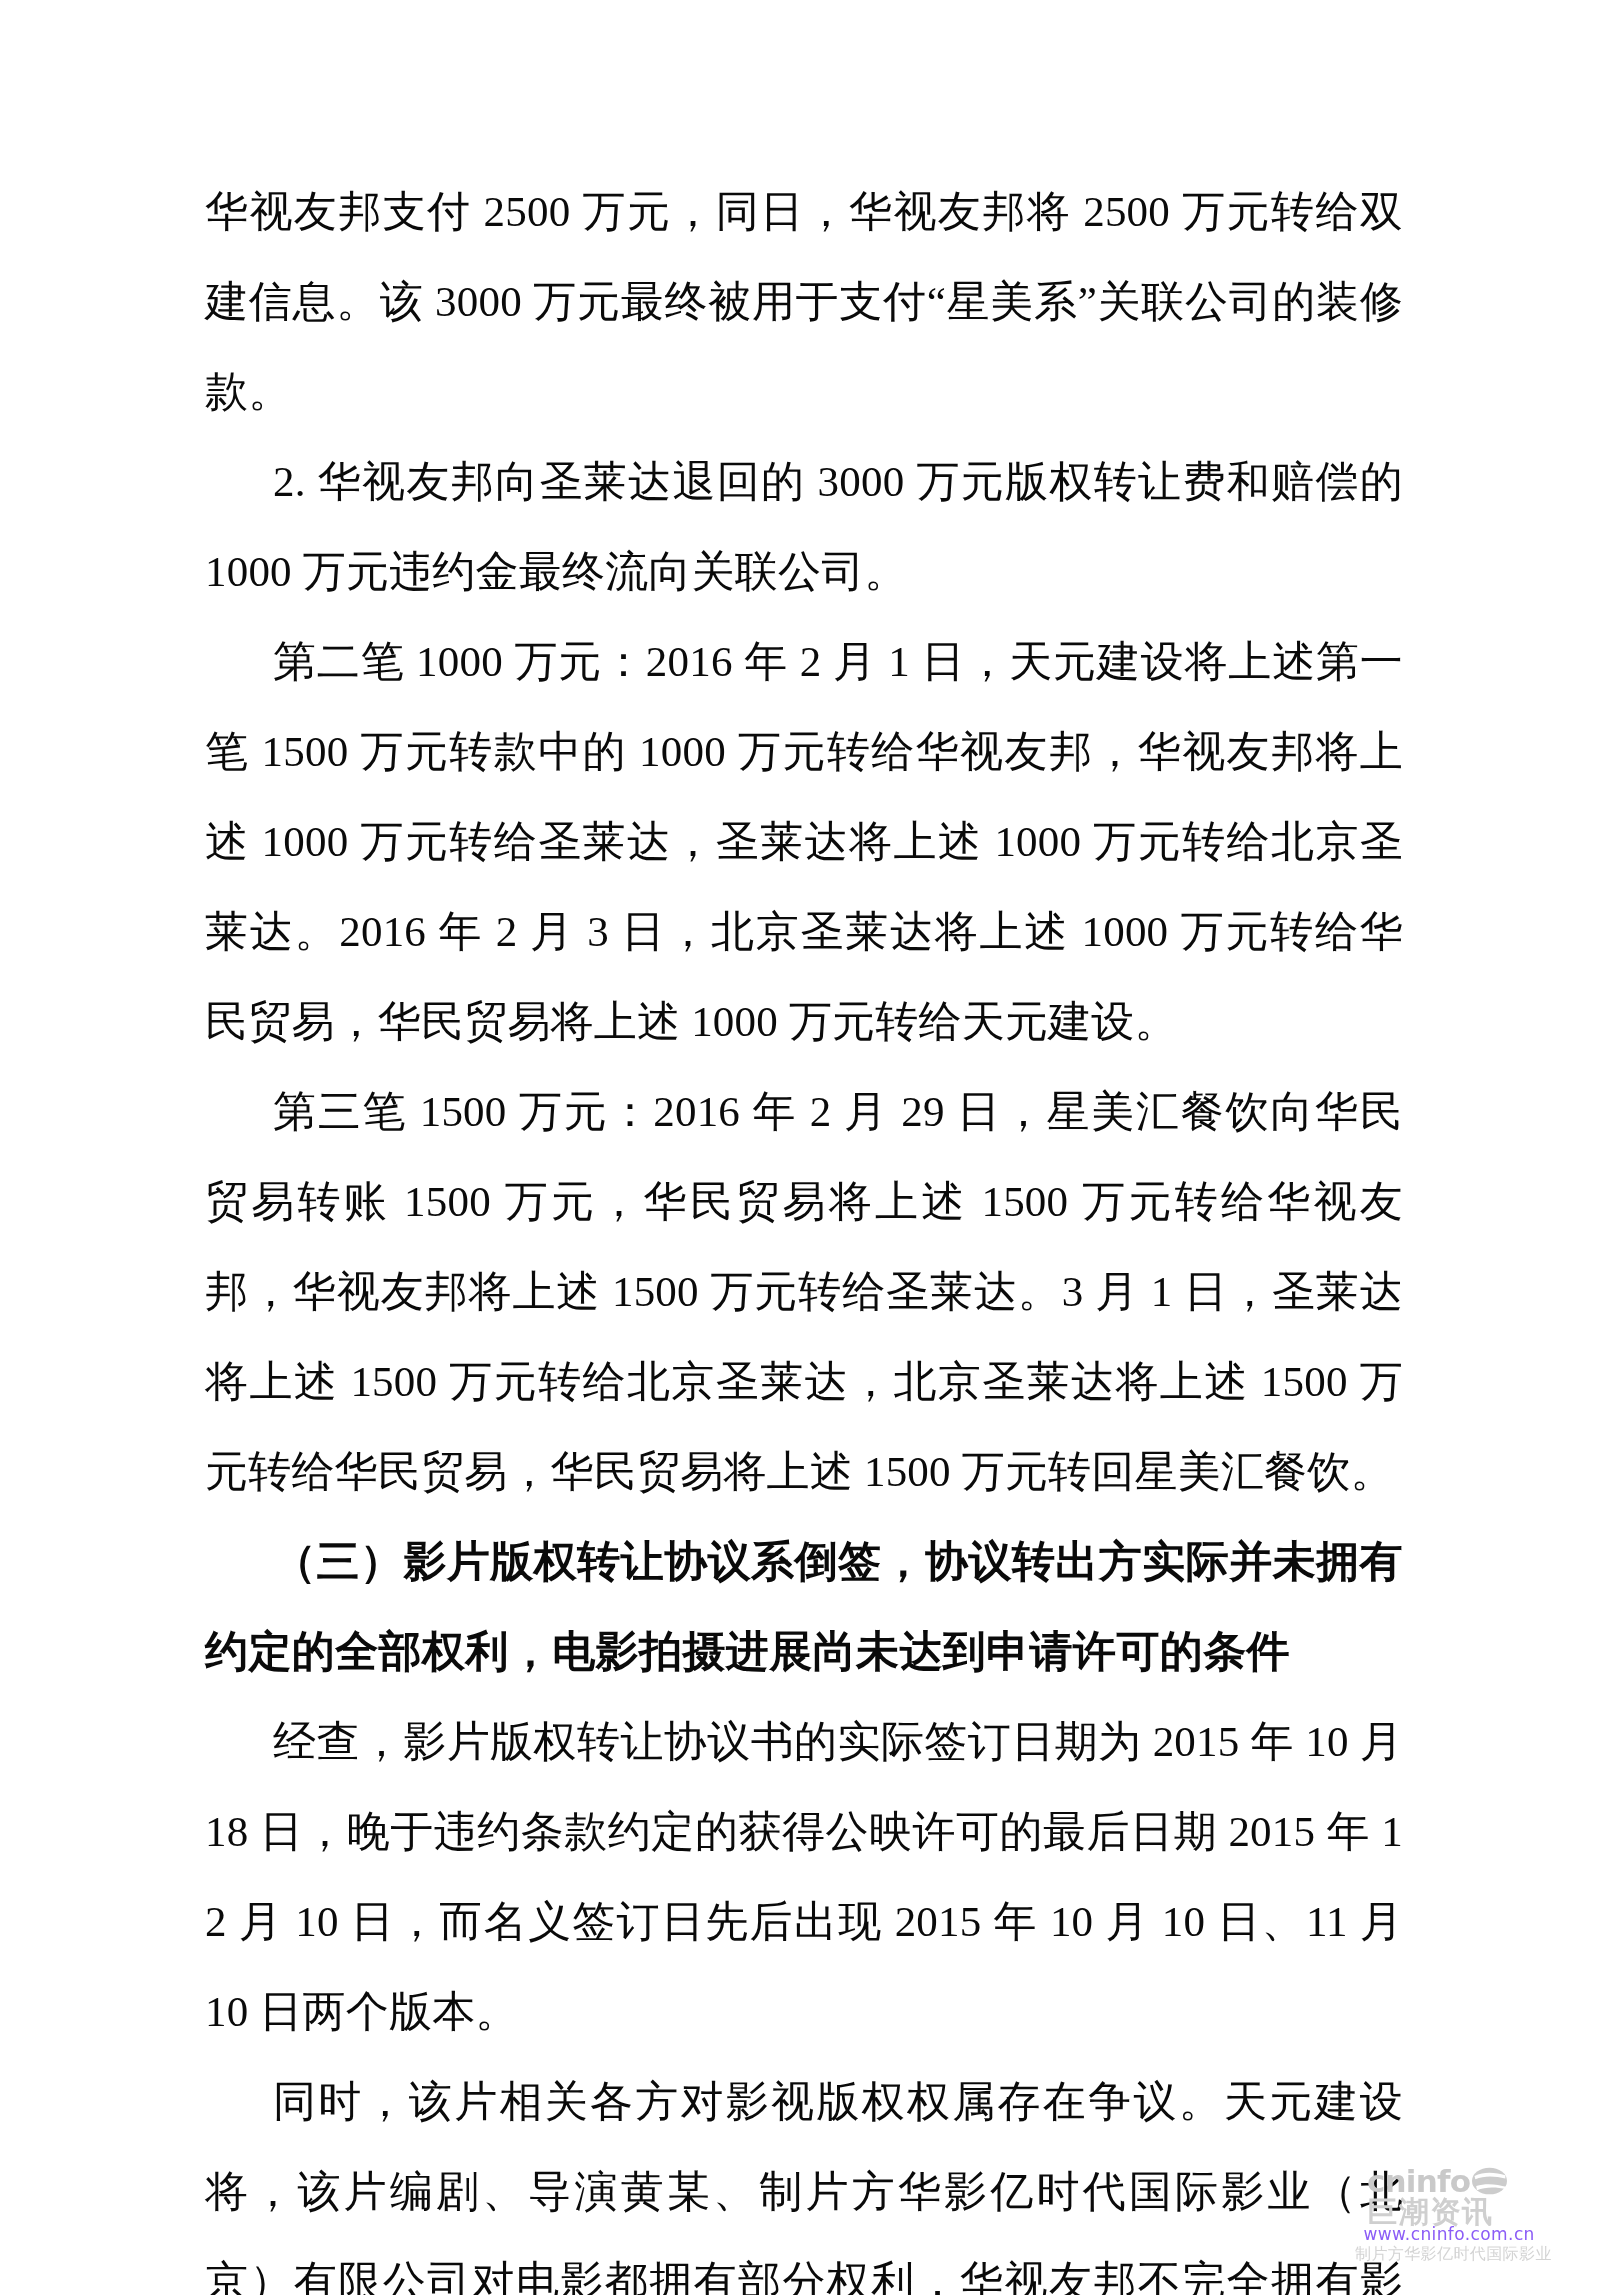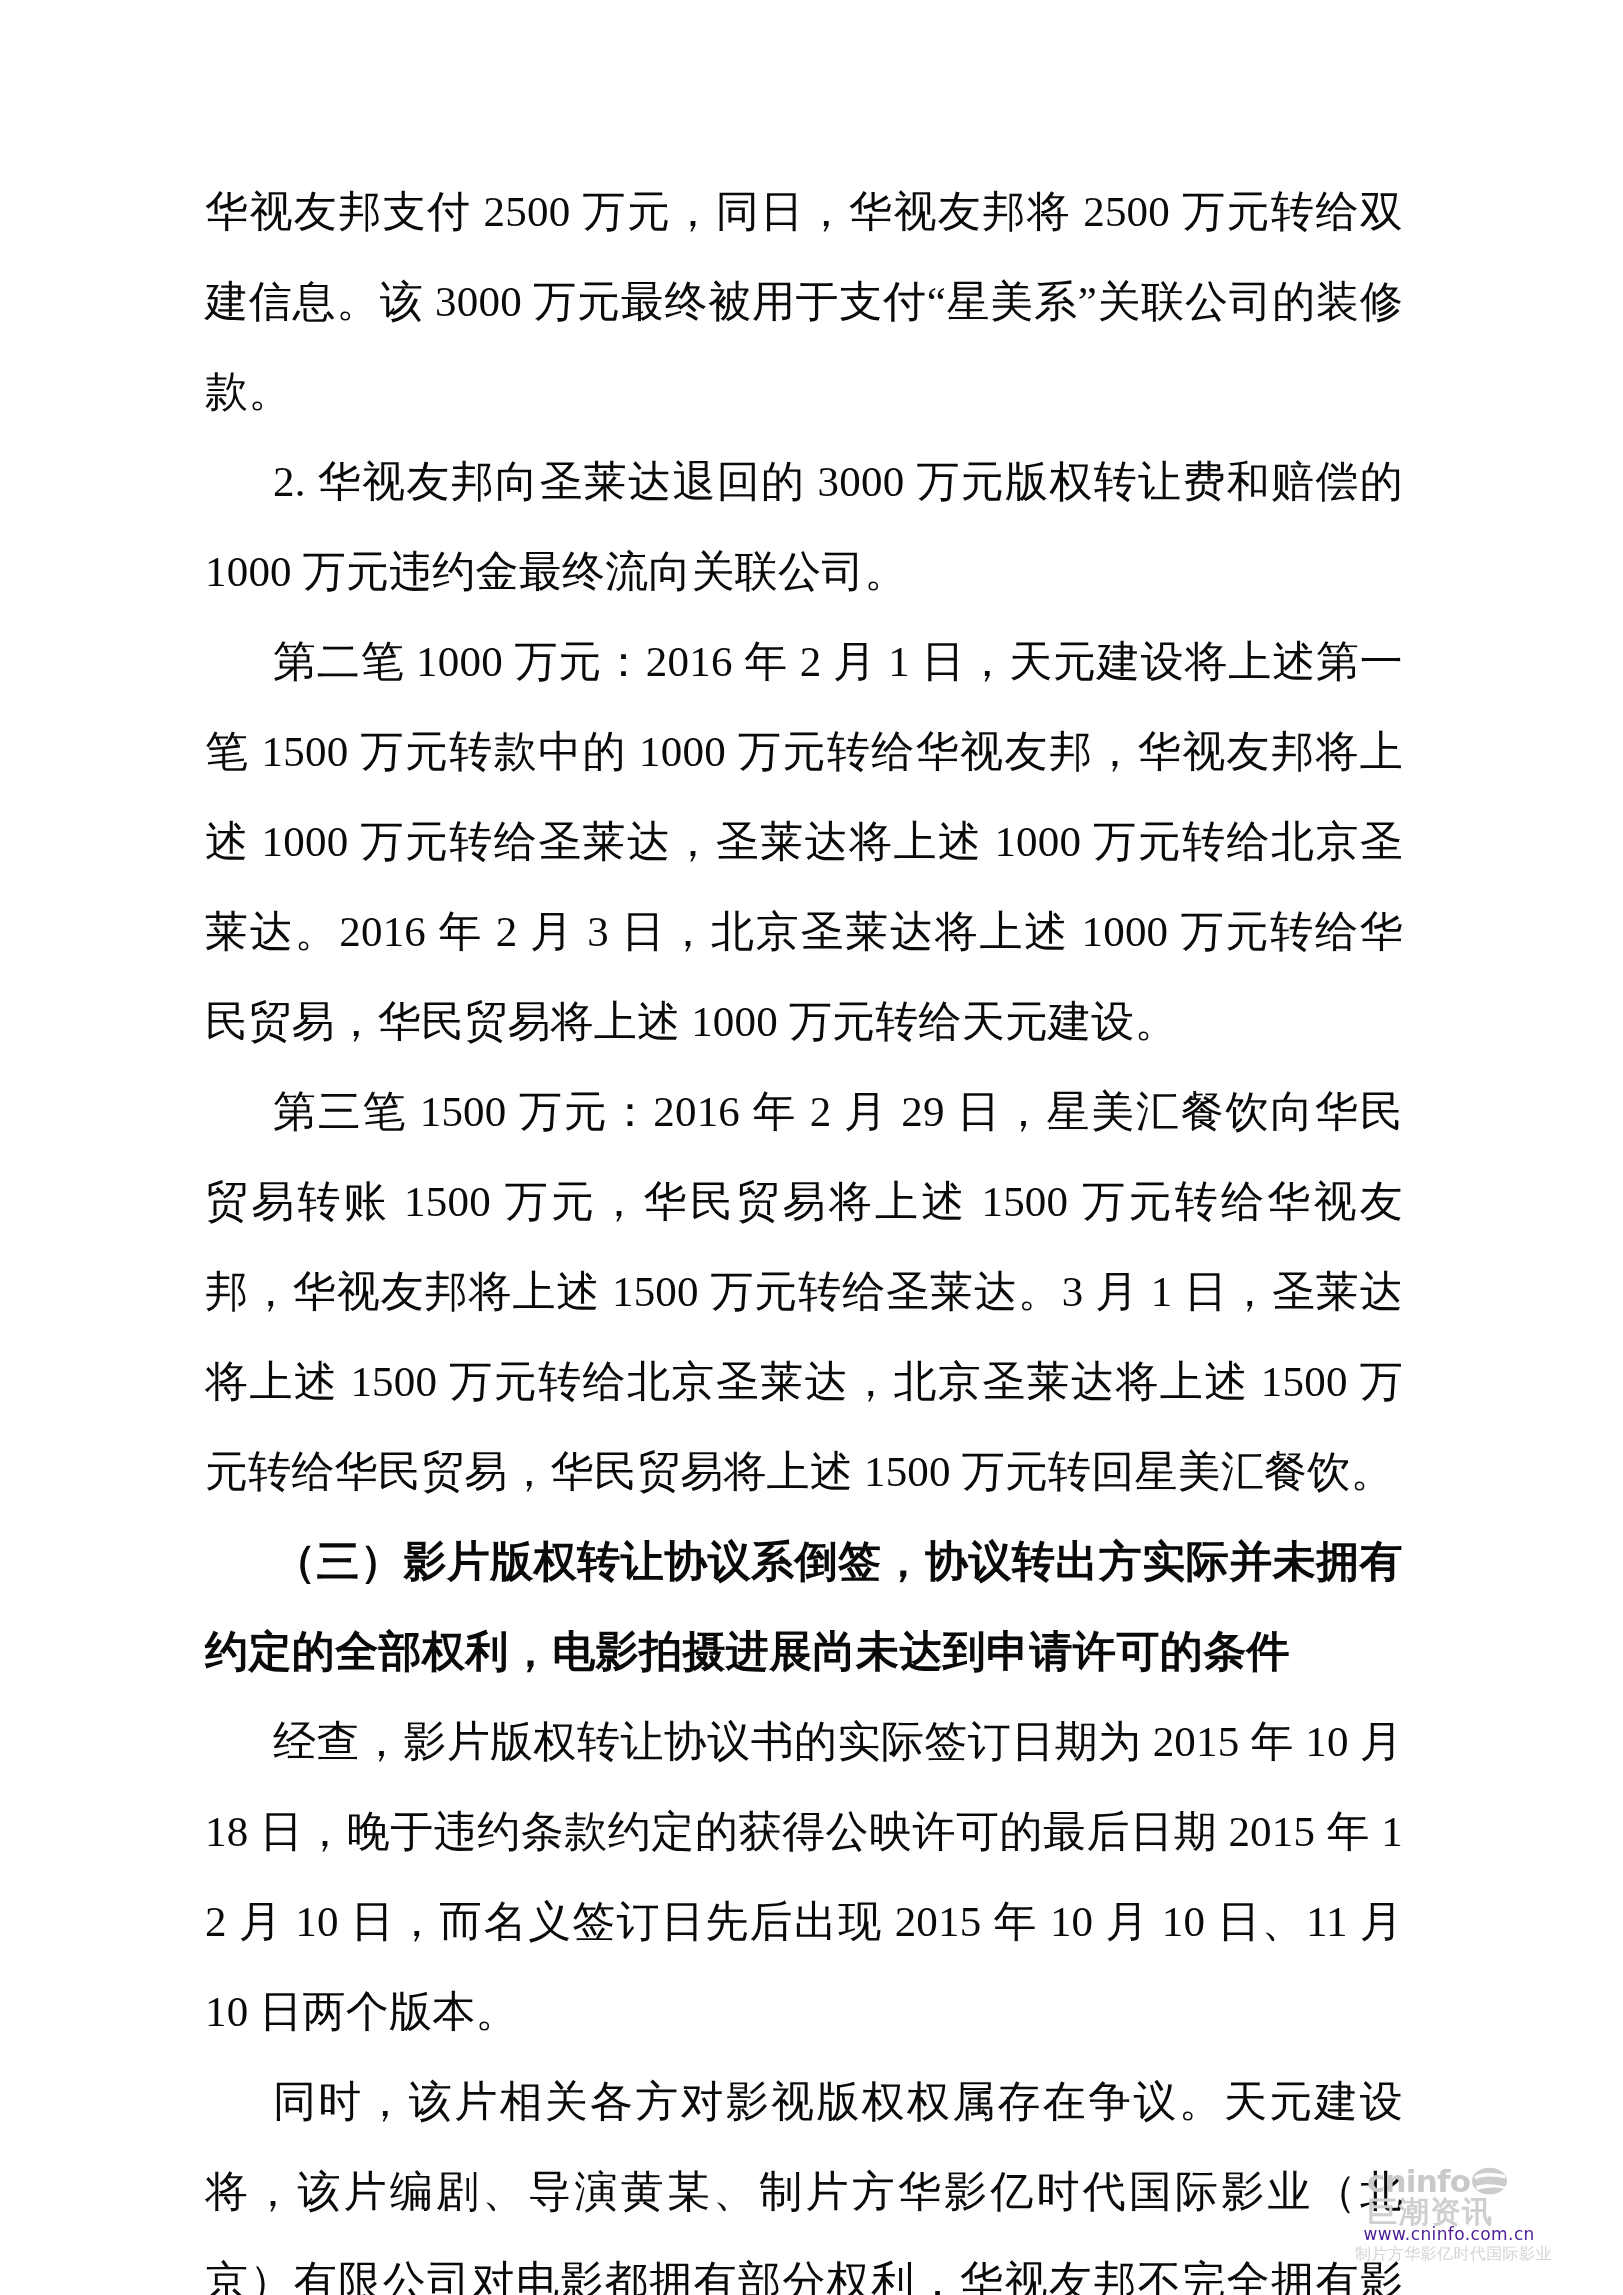--- a/index.html
+++ b/index.html
@@ -82,21 +82,21 @@
     font-size: 30px;
     line-height: 25px;
     color: #cfcfcf;
     letter-spacing: 1.7px;
     padding-left: 12px;
   }
   .wm-url {
     font-family: "DejaVu Sans", sans-serif;
     font-size: 17px;
     line-height: 20px;
-    color: #4c1d95;
+    color: #8b5cf6;
     letter-spacing: 0.4px;
     padding-left: 8.5px;
   }
   .wm-sub {
     font-family: "DejaVu Sans", sans-serif;
     font-size: 16px;
     line-height: 19.4px;
     color: #d4d4d4;
     letter-spacing: 0.4px;
     padding-left: 0px;

